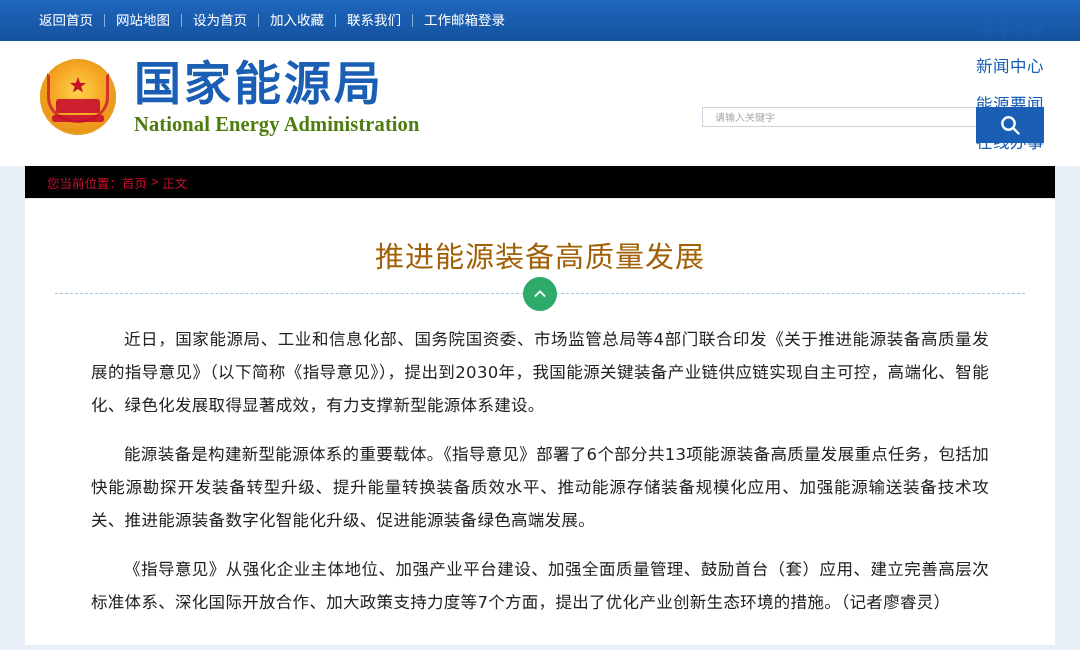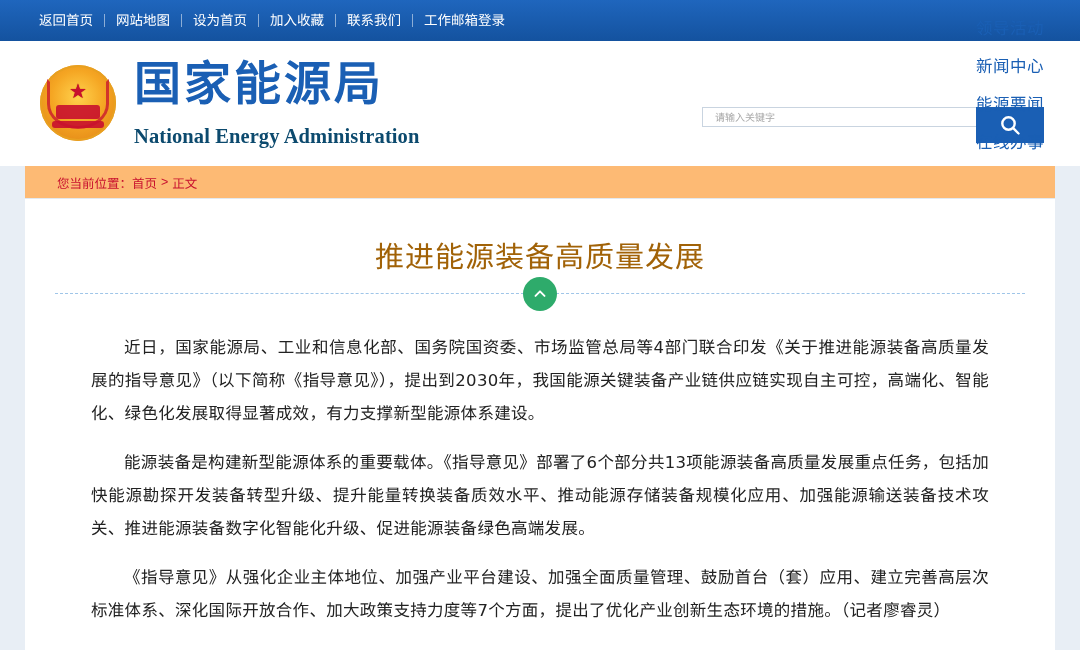--- a/index.html
+++ b/index.html
@@ -94,23 +94,23 @@
     font-size: 47px;
     font-weight: bold;
     color: #1a5fb4;
     letter-spacing: 3px;
     line-height: 1.08;
     font-family: "DejaVu Sans", "Liberation Sans", sans-serif;
   }
   .brand-en {
     font-size: 20.5px;
     font-weight: bold;
-    color: #0c4a6e;
+    color: #4d7c0f;
     letter-spacing: .1px;
-    margin-top: 15px;
+    margin-top: 3px;
     font-family: "Liberation Serif", serif;
   }
 
   
   .search-wrap {
     position: absolute;
     right: 36px; top: 66px;
     display: flex;
     height: 36px;
   }
@@ -159,25 +159,25 @@
   }
   .content-shell {
     width: 1030px;
     margin: 0 auto;
     background: #ffffff;
   }
   .breadcrumb {
     height: 33px;
     display: flex;
     align-items: center;
-    padding-left: 32px;
+    padding-left: 22px;
     font-size: 12.5px;
     color: #c8102e;
     border-bottom: 1px solid #e3e9ef;
-    background: #fdba74;
+    background: #000000;
   }
   .breadcrumb .bc-link { color: #c8102e; text-decoration: none; }
   .breadcrumb .bc-sep { margin: 0 4px; color: #c8102e; }
 
   .article {
     background: #fff;
     padding: 0 0 10px 0;
     position: relative;
     min-height: 430px;
   }
@@ -225,21 +225,21 @@
   }
   .scroll-top svg { display: block; }
 
   .art-body {
     padding: 28px 66px 0 66px;
   }
   .art-body p {
     font-size: 16.5px;
     line-height: 2.0;
     color: #222;
-    margin: 8px 0 16px 0;
+    margin: 0 0 16px 0;
     text-align: justify;
     text-indent: 2em;
     letter-spacing: .3px;
     font-family: "DejaVu Sans", "Liberation Sans", sans-serif;
   }
 </style>
 </head>
 <body>
 
 <div class="topbar">

